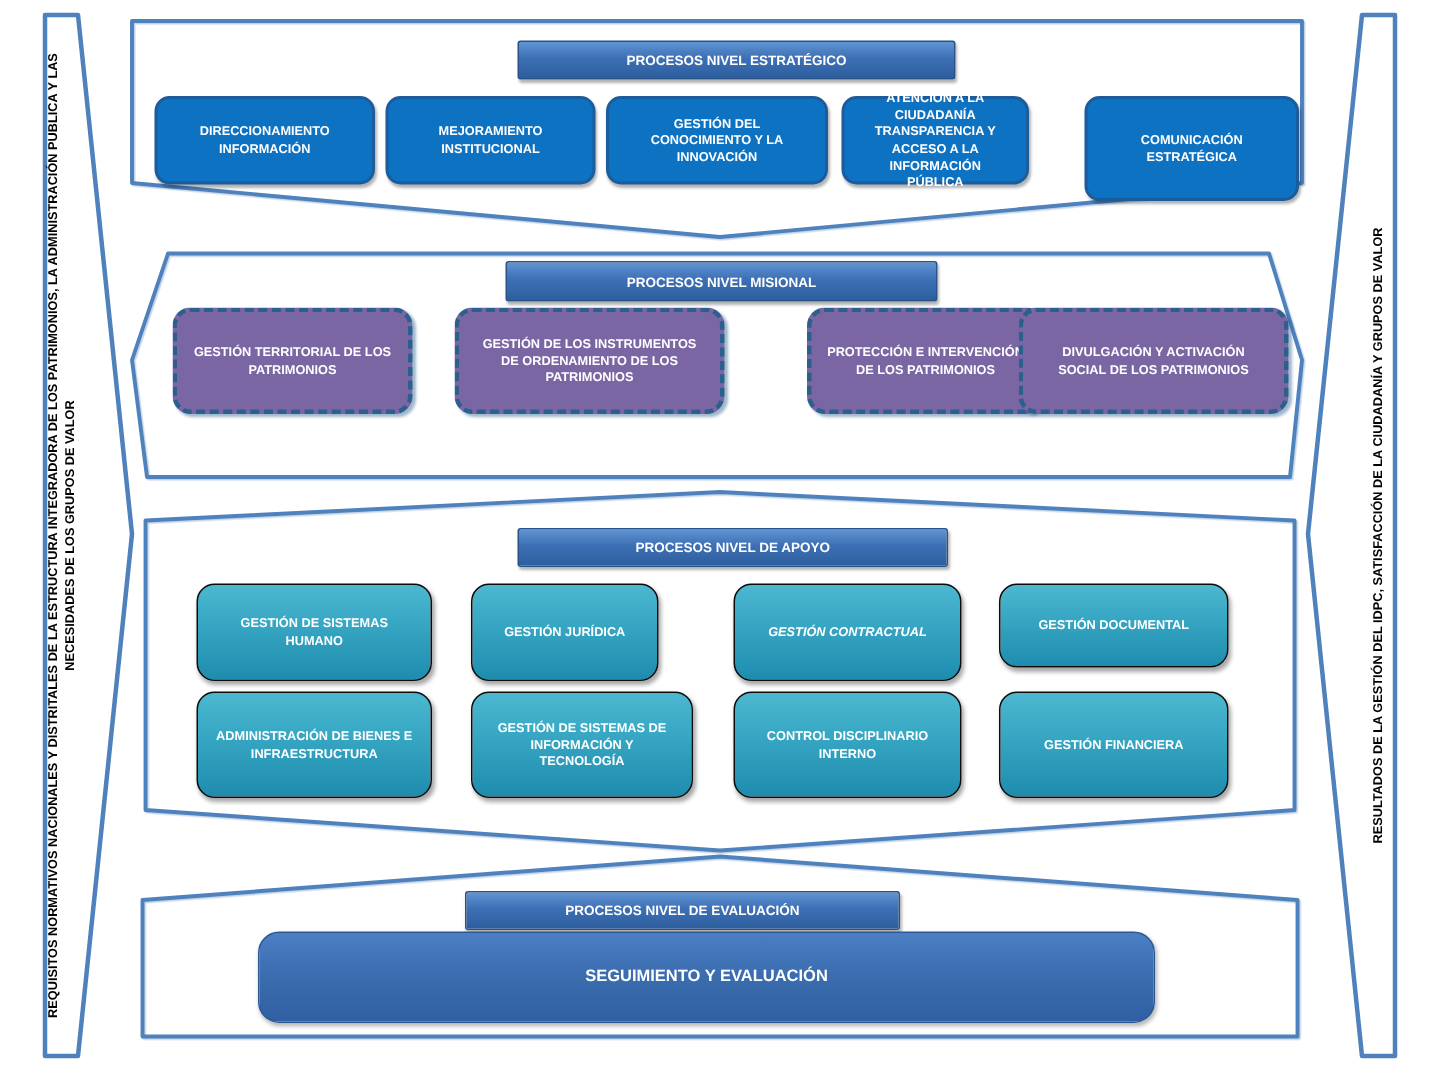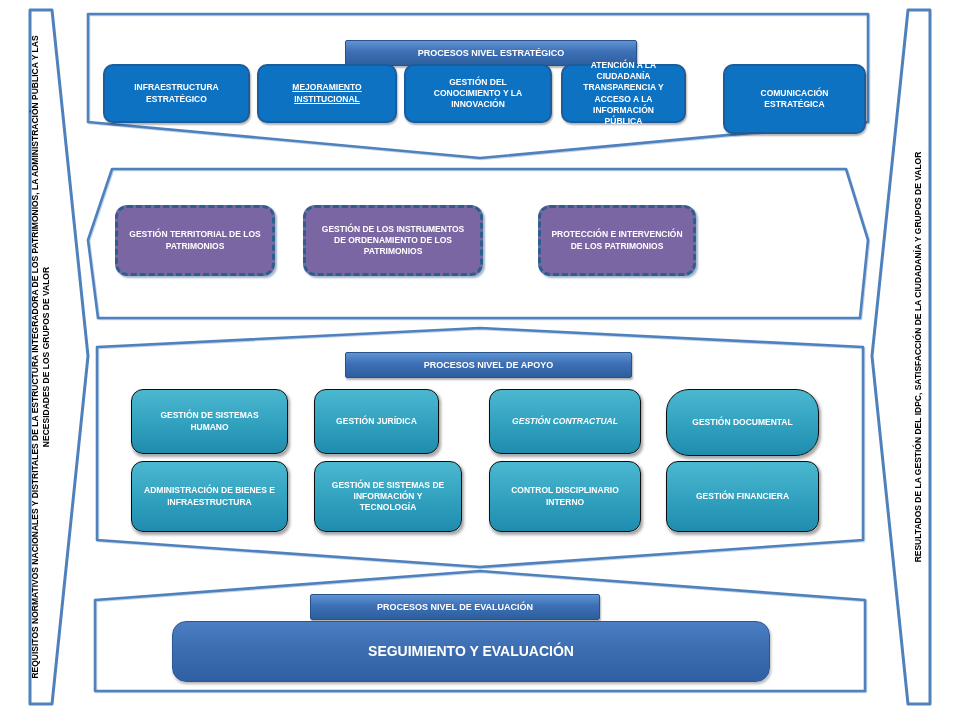--- a/index.html
+++ b/index.html
@@ -29,21 +29,21 @@
 
   .pbox.mis{background:#7b66a4;border:3px dashed #2d5f8e;border-radius:12px;
     padding:4px 10px;box-shadow:2px 2px 2px rgba(45,95,142,0.45);}
 
   .pbox.apo{background:linear-gradient(180deg,#4cb8d0 0%,#35a5c2 45%,#1f8cae 100%);
     border:1.5px solid #0c0c0c;border-radius:12px;padding:4px 12px;
     box-shadow:1.5px 2.5px 3px rgba(0,0,0,0.35);}
 
   .pbox.eval{background:linear-gradient(180deg,#4b7ec3 0%,#3a6cae 50%,#3060a3 100%);
     border:1px solid #2b5794;border-radius:14px;padding:4px 14px;
-    box-shadow:1px 2px 3px rgba(0,0,0,0.3);font-size:14px;}
+    box-shadow:1px 2px 3px rgba(0,0,0,0.3);font-size:11px;}
 </style>
 </head>
 <body>
 
 <div class="stage">
 
   <svg class="outlines" viewBox="0 0 960 720">
     <path class="banner-shape" d="M30,10 L52,10 L88,356 L52,704 L30,704 Z"></path>
     <path class="banner-shape" d="M930,10 L908,10 L872,356 L908,704 L930,704 Z"></path>
     <path class="band-shape" d="M88,14 L868,14 L868,122 L480,158 L88,122 Z"></path>
@@ -52,40 +52,44 @@
     <path class="band-shape" d="M95,600 L480,571 L865,600 L865,691 L95,691 Z"></path>
   </svg>
 
   <div class="vbanner" style="left:-304px;top:335px;width:690px;height:44px;">
     <span>REQUISITOS NORMATIVOS NACIONALES Y DISTRITALES DE LA ESTRUCTURA INTEGRADORA DE LOS PATRIMONIOS, LA ADMINISTRACIÓN PUBLICA Y LAS NECESIDADES DE LOS GRUPOS DE VALOR</span>
   </div>
   <div class="vbanner" style="left:574px;top:342px;width:690px;height:30px;">
     <span>RESULTADOS DE LA GESTIÓN DEL IDPC, SATISFACCIÓN DE LA CIUDADANÍA Y GRUPOS DE VALOR</span>
   </div>
 
-  <div class="hdr" style="left:345px;top:40px;width:290px;height:24px;">
+  <div class="hdr" style="left:345px;top:27px;width:290px;height:24px;">
     <span>PROCESOS NIVEL ESTRATÉGICO</span>
   </div>
-  <div class="pbox strat" style="left:103px;top:64px;width:147px;height:59px;">INFRAESTRUCTURA ESTRATÉGICO</div>
-  <div class="pbox strat" style="left:257px;top:64px;width:140px;height:59px;text-decoration:underline;">MEJORAMIENTO INSTITUCIONAL</div>
+  <div class="pbox strat" style="left:103px;top:64px;width:147px;height:59px;">DIRECCIONAMIENTO INFORMACIÓN</div>
+  <div class="pbox strat" style="left:257px;top:64px;width:140px;height:59px;">MEJORAMIENTO INSTITUCIONAL</div>
   <div class="pbox strat" style="left:404px;top:64px;width:148px;height:59px;">GESTIÓN DEL CONOCIMIENTO Y LA INNOVACIÓN</div>
   <div class="pbox strat" style="left:561px;top:64px;width:125px;height:59px;">ATENCIÓN A LA CIUDADANÍA TRANSPARENCIA Y ACCESO A LA INFORMACIÓN PÚBLICA</div>
   <div class="pbox strat" style="left:723px;top:64px;width:143px;height:70px;">COMUNICACIÓN ESTRATÉGICA</div>
 
+  <div class="hdr" style="left:337px;top:174px;width:286px;height:25px;">
+    <span>PROCESOS NIVEL MISIONAL</span>
+  </div>
   <div class="pbox mis" style="left:115px;top:205px;width:160px;height:71px;">GESTIÓN TERRITORIAL DE LOS PATRIMONIOS</div>
   <div class="pbox mis" style="left:303px;top:205px;width:180px;height:71px;">GESTIÓN DE LOS INSTRUMENTOS DE ORDENAMIENTO DE LOS PATRIMONIOS</div>
   <div class="pbox mis" style="left:491px;top:205px;width:158px;height:71px;margin-left:47px;">PROTECCIÓN E INTERVENCIÓN DE LOS PATRIMONIOS</div>
+  <div class="pbox mis" style="left:679px;top:205px;width:180px;height:71px;">DIVULGACIÓN Y ACTIVACIÓN SOCIAL DE LOS PATRIMONIOS</div>
 
   <div class="hdr" style="left:345px;top:352px;width:285px;height:24px;">
     <span>PROCESOS NIVEL DE APOYO</span>
   </div>
   <div class="pbox apo" style="left:131px;top:389px;width:157px;height:65px;">GESTIÓN DE SISTEMAS HUMANO</div>
   <div class="pbox apo" style="left:314px;top:389px;width:125px;height:65px;">GESTIÓN JURÍDICA</div>
   <div class="pbox apo" style="left:489px;top:389px;width:152px;height:65px;font-style:italic;">GESTIÓN CONTRACTUAL</div>
-  <div class="pbox apo" style="left:666px;top:389px;width:153px;height:67px;border-radius:23px;">GESTIÓN DOCUMENTAL</div>
+  <div class="pbox apo" style="left:666px;top:389px;width:153px;height:56px;">GESTIÓN DOCUMENTAL</div>
   <div class="pbox apo" style="left:131px;top:461px;width:157px;height:71px;">ADMINISTRACIÓN DE BIENES E INFRAESTRUCTURA</div>
   <div class="pbox apo" style="left:314px;top:461px;width:148px;height:71px;">GESTIÓN DE SISTEMAS DE INFORMACIÓN Y TECNOLOGÍA</div>
   <div class="pbox apo" style="left:489px;top:461px;width:152px;height:71px;">CONTROL DISCIPLINARIO INTERNO</div>
   <div class="pbox apo" style="left:666px;top:461px;width:153px;height:71px;">GESTIÓN FINANCIERA</div>
 
   <div class="hdr" style="left:310px;top:594px;width:288px;height:24px;">
     <span>PROCESOS NIVEL DE EVALUACIÓN</span>
   </div>
   <div class="pbox eval" style="left:172px;top:621px;width:598px;height:61px;">SEGUIMIENTO Y EVALUACIÓN</div>
 

